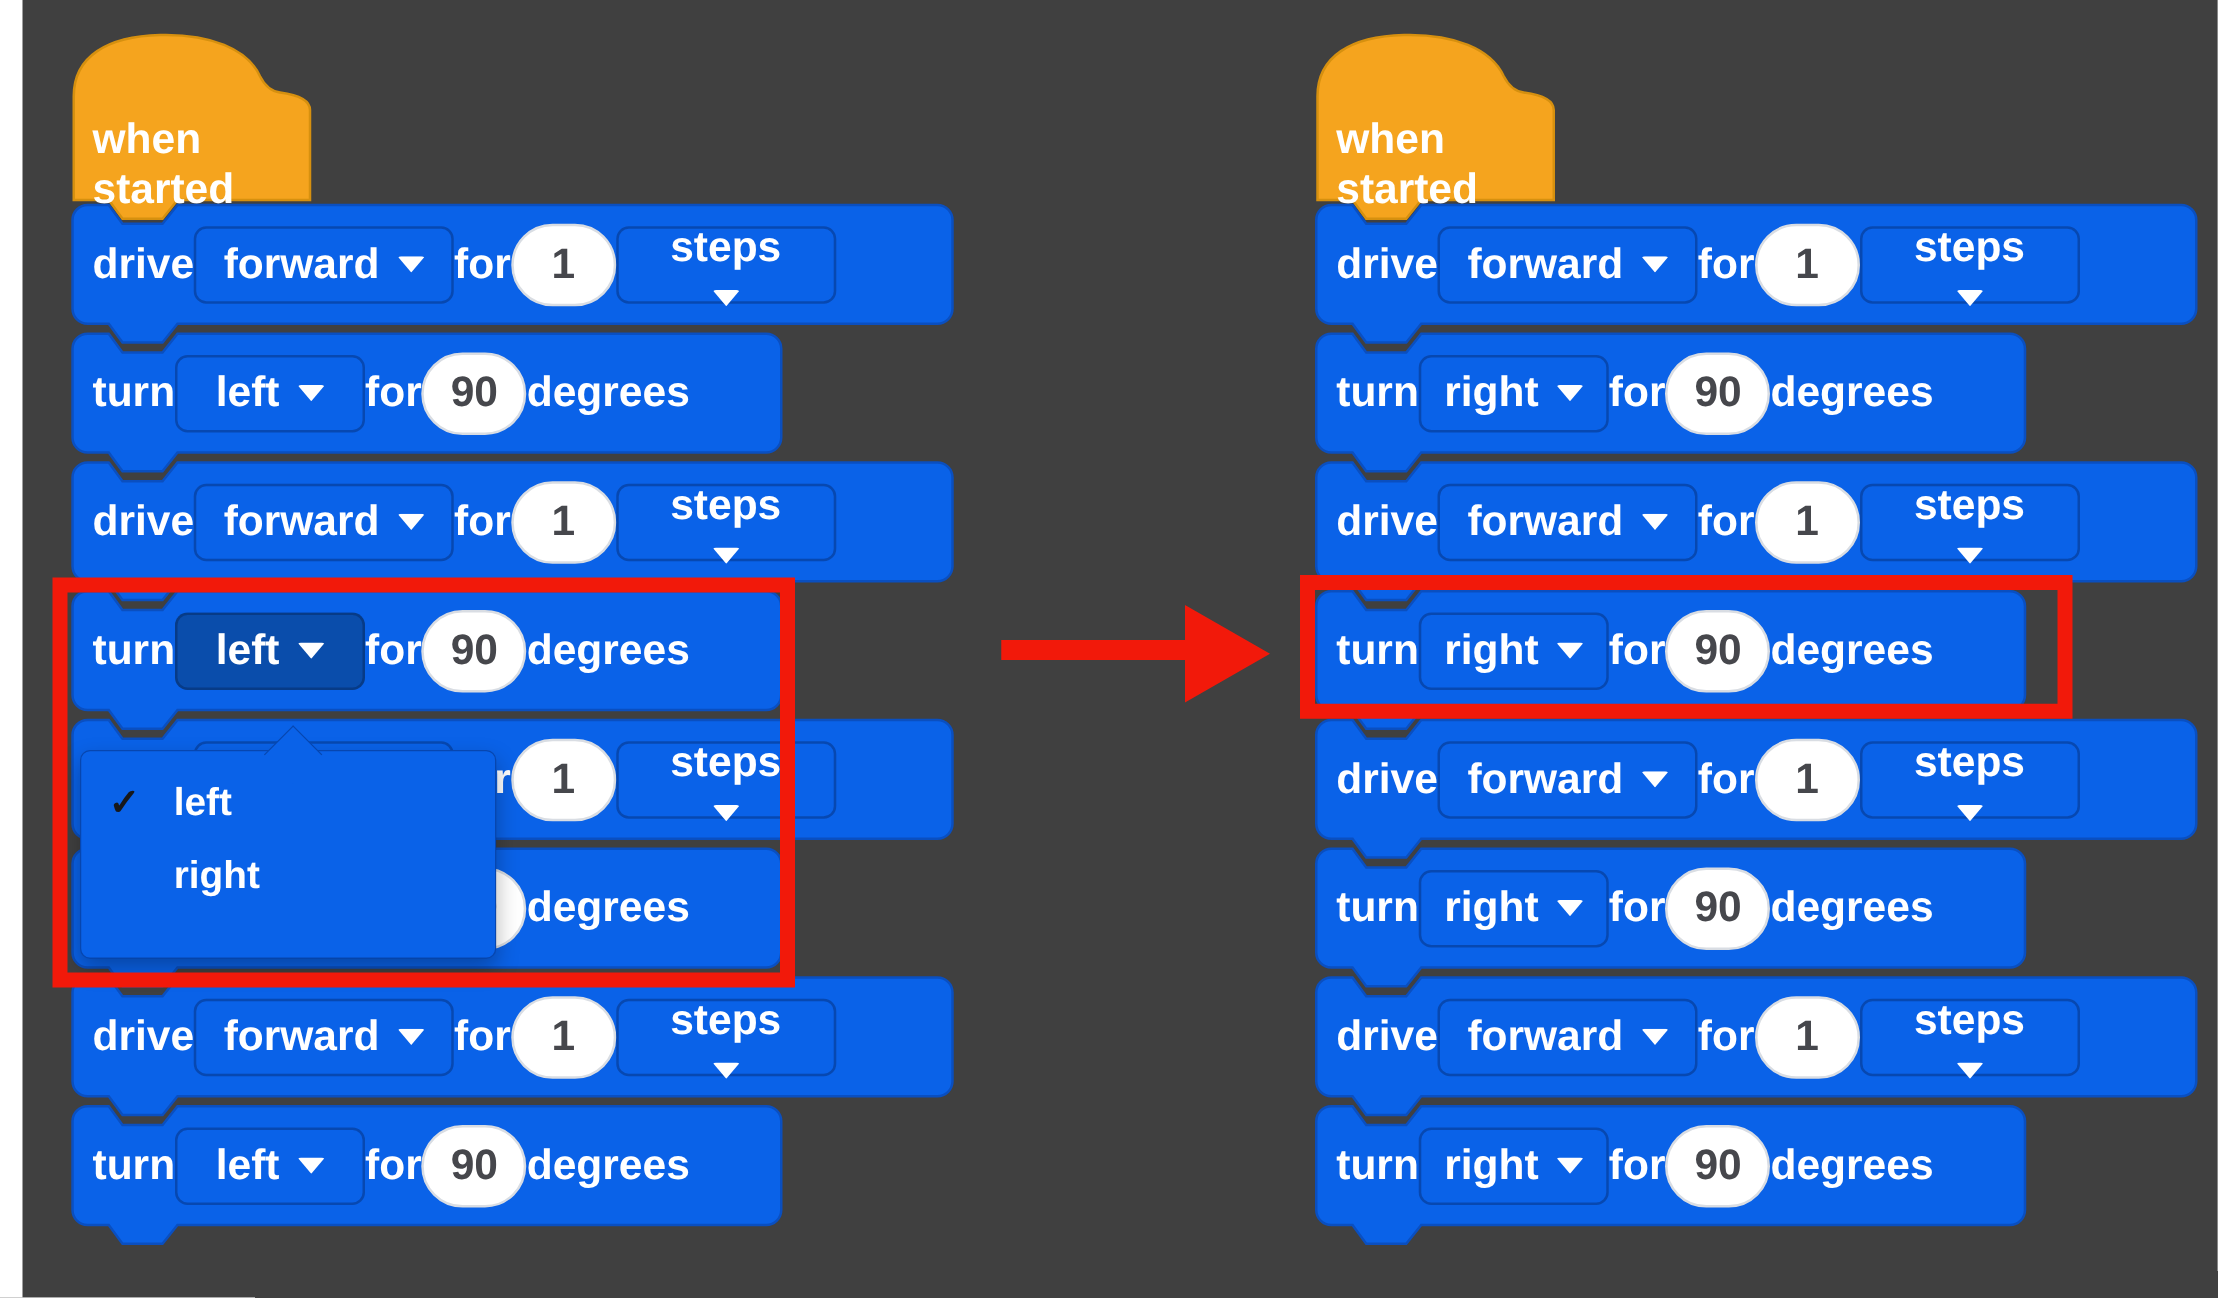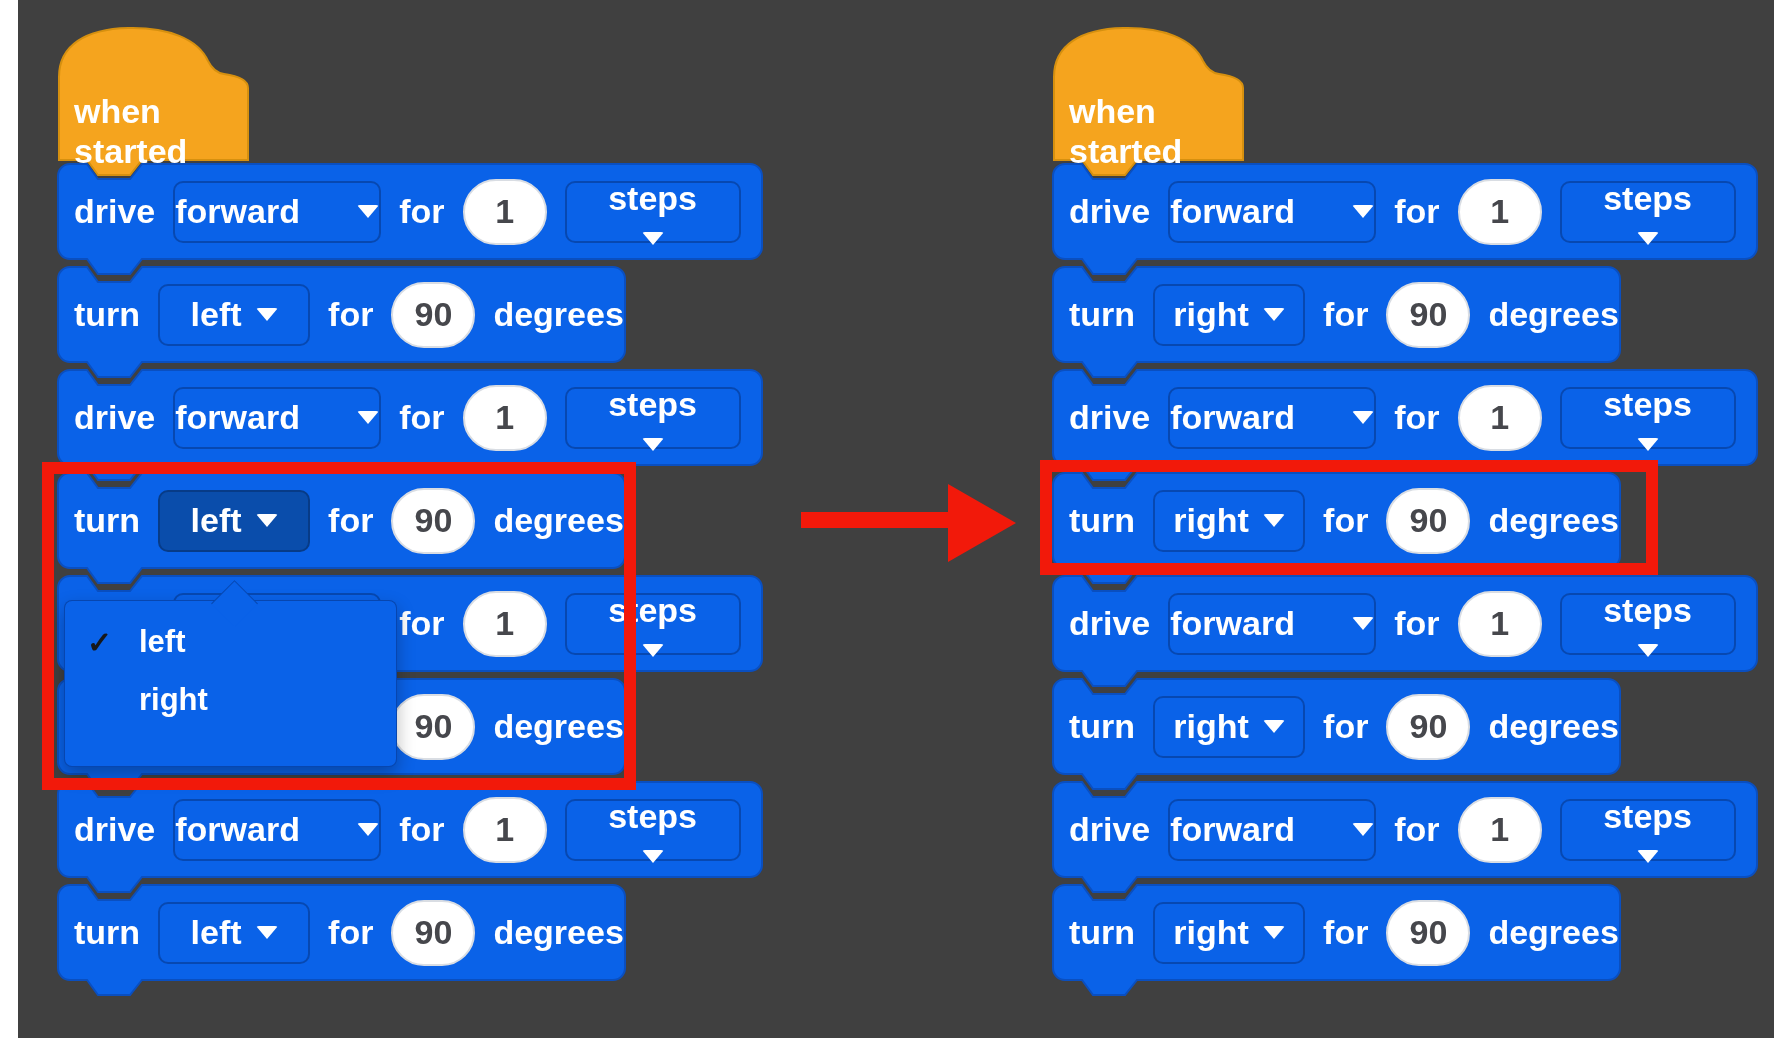--- a/index.html
+++ b/index.html
@@ -2,26 +2,26 @@
 <html><head>
 <meta charset="utf-8">
 <style>
   html,body{margin:0;padding:0;background:#fff;}
   .canvas{position:relative;width:1774px;height:1038px;background:#404040;overflow:hidden;
           font-family:"Liberation Sans", sans-serif;font-weight:700;margin-left:18px;}
   
   .block{position:absolute;}
   .block svg{display:block;}
   .block .content{position:absolute;left:0;top:2px;height:95px;display:flex;align-items:center;
-                  padding-left:18px;gap:18px;color:#fff;font-size:34px;white-space:nowrap;}
+                  padding-left:18px;color:#fff;font-size:34px;white-space:nowrap;}
   .lbl{color:#fff;}
   .dd{display:inline-flex;align-items:center;justify-content:center;gap:14px;
       height:62px;border:2px solid rgba(4,42,110,0.45);border-radius:10px;
       box-sizing:border-box;color:#fff;}
-  .dd.dir{width:208px;justify-content:space-between;}
+  .dd.dir{width:208px;}
   .dd.dir-turn{width:152px;}
   .dd.unit{width:176px;flex-direction:column;}
   .dd.selected{background:#0a4dab;border-color:rgba(2,25,70,0.35);}
   .caret{width:0;height:0;border-left:11px solid transparent;border-right:11px solid transparent;
          border-top:13px solid #ffffff;border-radius:3px;display:inline-block;}
   .bubble{display:inline-flex;align-items:center;justify-content:center;
           width:84px;height:66px;background:#ffffff;border:2px solid #d9dde3;border-radius:34px;
           color:#46474c;font-size:34px;box-sizing:border-box;}
   .hat-label{position:absolute;left:18px;top:66px;color:#fff;font-size:34px;line-height:40px;}
   

